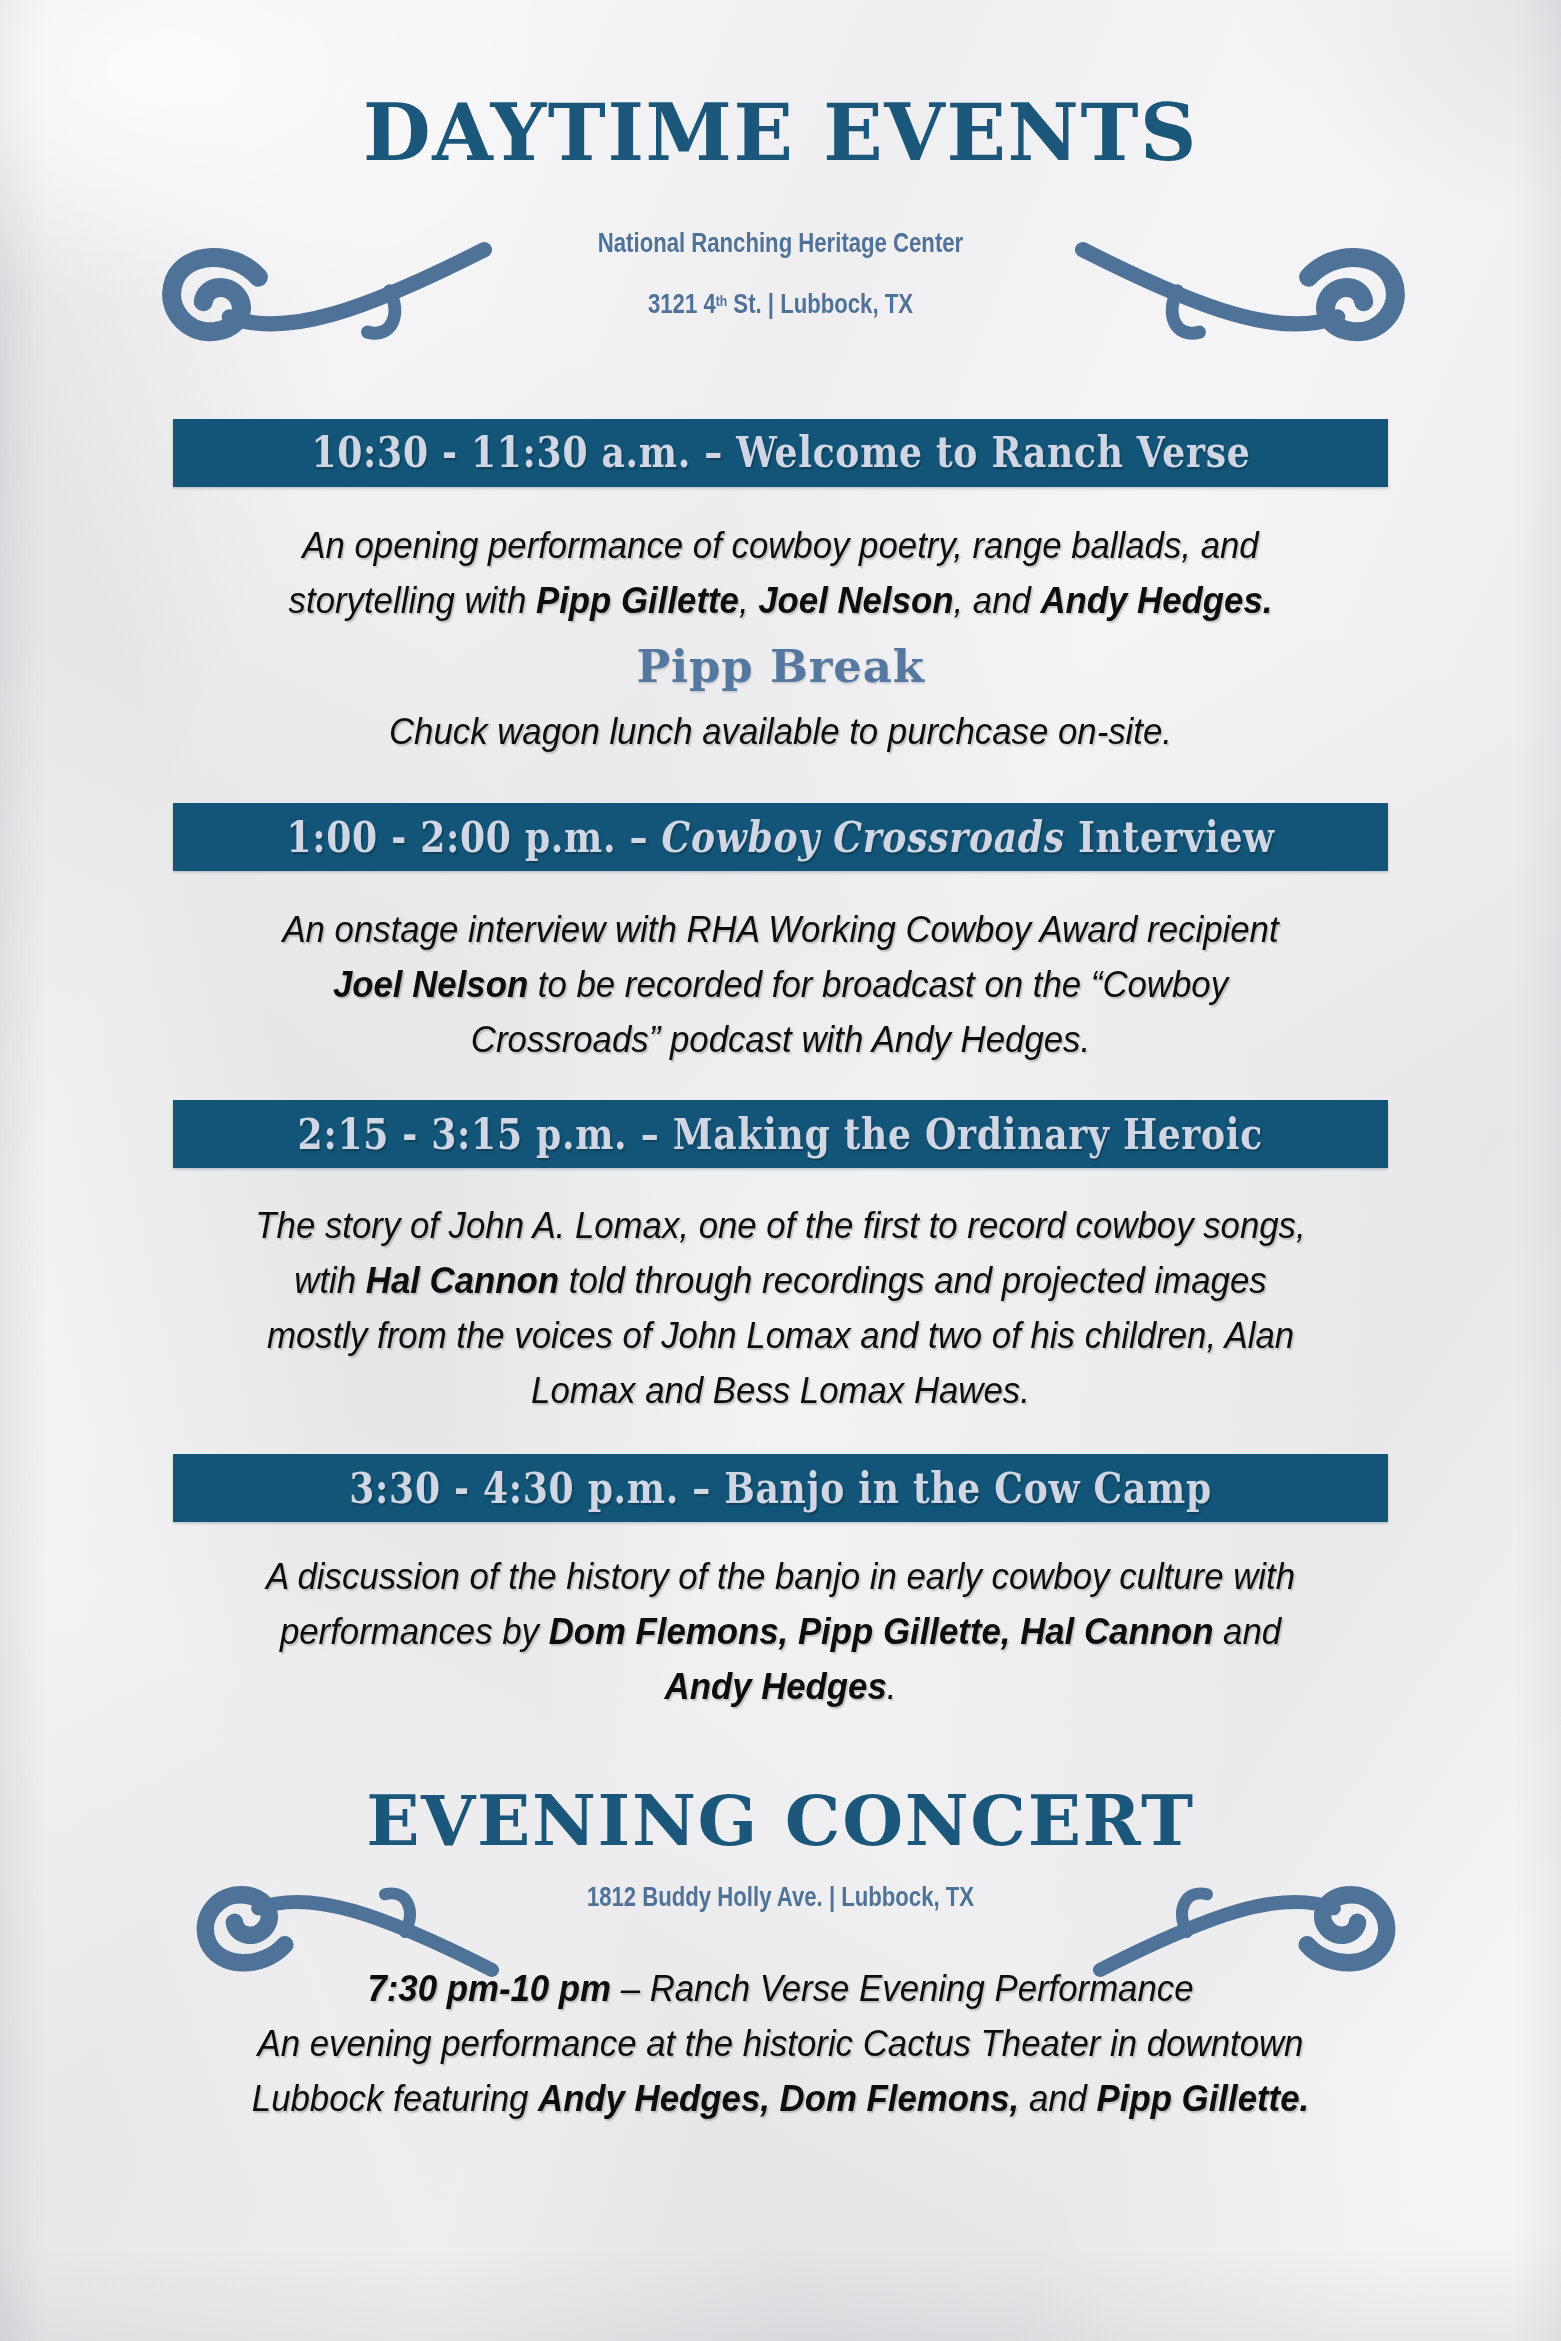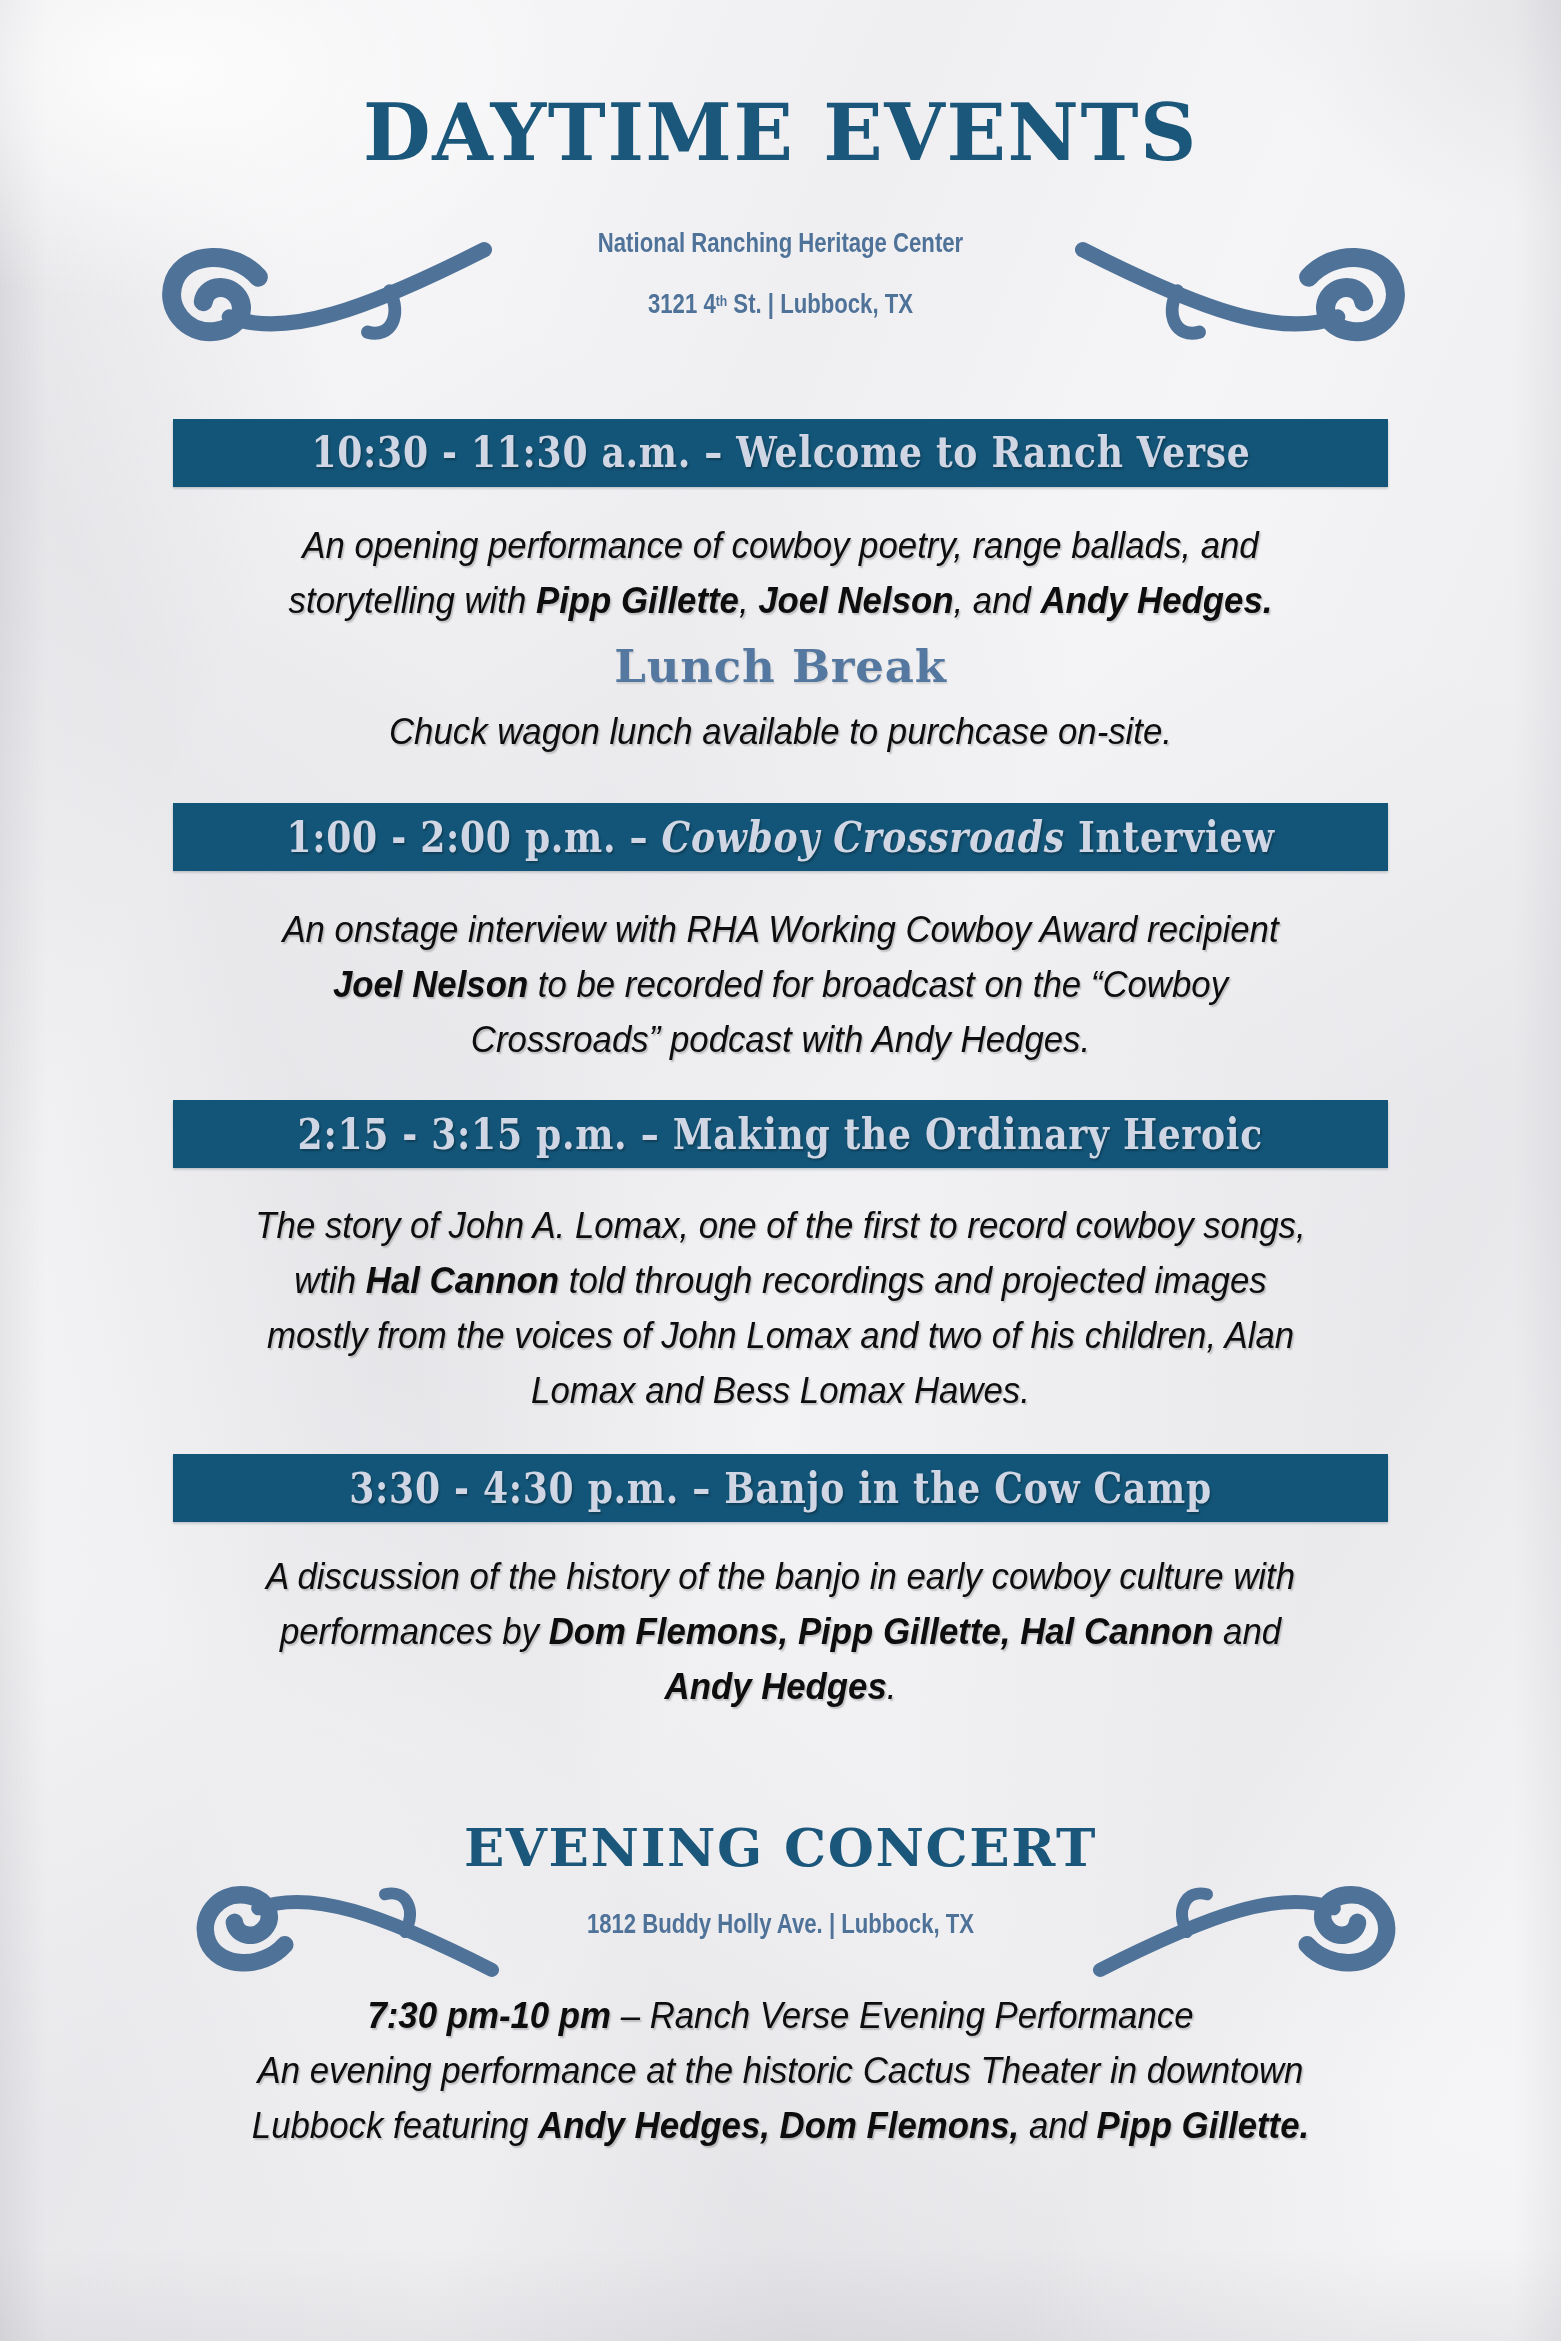--- a/index.html
+++ b/index.html
@@ -23,21 +23,21 @@
     margin:0;
     margin-top:91px;
     text-align:center;
     font-family:"DejaVu Serif","Liberation Serif",serif;
     font-weight:700;
     font-size:78px;
     line-height:84px;
     letter-spacing:1.6px;
     color:#1b577b;
   }
-  .big-title.evening{margin-top:93px;font-size:53px;line-height:81px;}
+  .big-title.evening{margin-top:66px;font-size:70px;line-height:81px;}
   .venue-line{
     text-align:center;
     font-weight:700;
     color:#4f7299;
     font-size:27px;
   }
   .venue-line .line, .venue-line .cond{
     display:block;
     transform:scaleX(0.82);
     white-space:nowrap;
@@ -149,21 +149,21 @@
           <div class="line"><span>10:30 - 11:30 a.m. – Welcome to Ranch Verse</span></div>
         </div>
     </div>
     <div class="para para-1">
         <div class="line"><span>An opening performance of cowboy poetry, range ballads, and</span></div>
         <div class="line"><span>storytelling with </span><span class="b">Pipp Gillette</span><span>, </span><span class="b">Joel Nelson</span><span>, and </span><span class="b">Andy Hedges.</span></div>
       </div>
   </section>
 
   <section>
-    <div class="sub-head">Lunch Break</div>
+    <div class="sub-head">Pipp Break</div>
     <div class="para lunch-note">
         <div class="line"><span>Chuck wagon lunch available to purchcase on-site.</span></div>
       </div>
   </section>
 
   <section>
     <div class="banner banner-2">
       <div>
           <div class="line"><span>1:00 - 2:00 p.m. – </span><span class="i">Cowboy Crossroads</span><span> Interview</span></div>
         </div>

